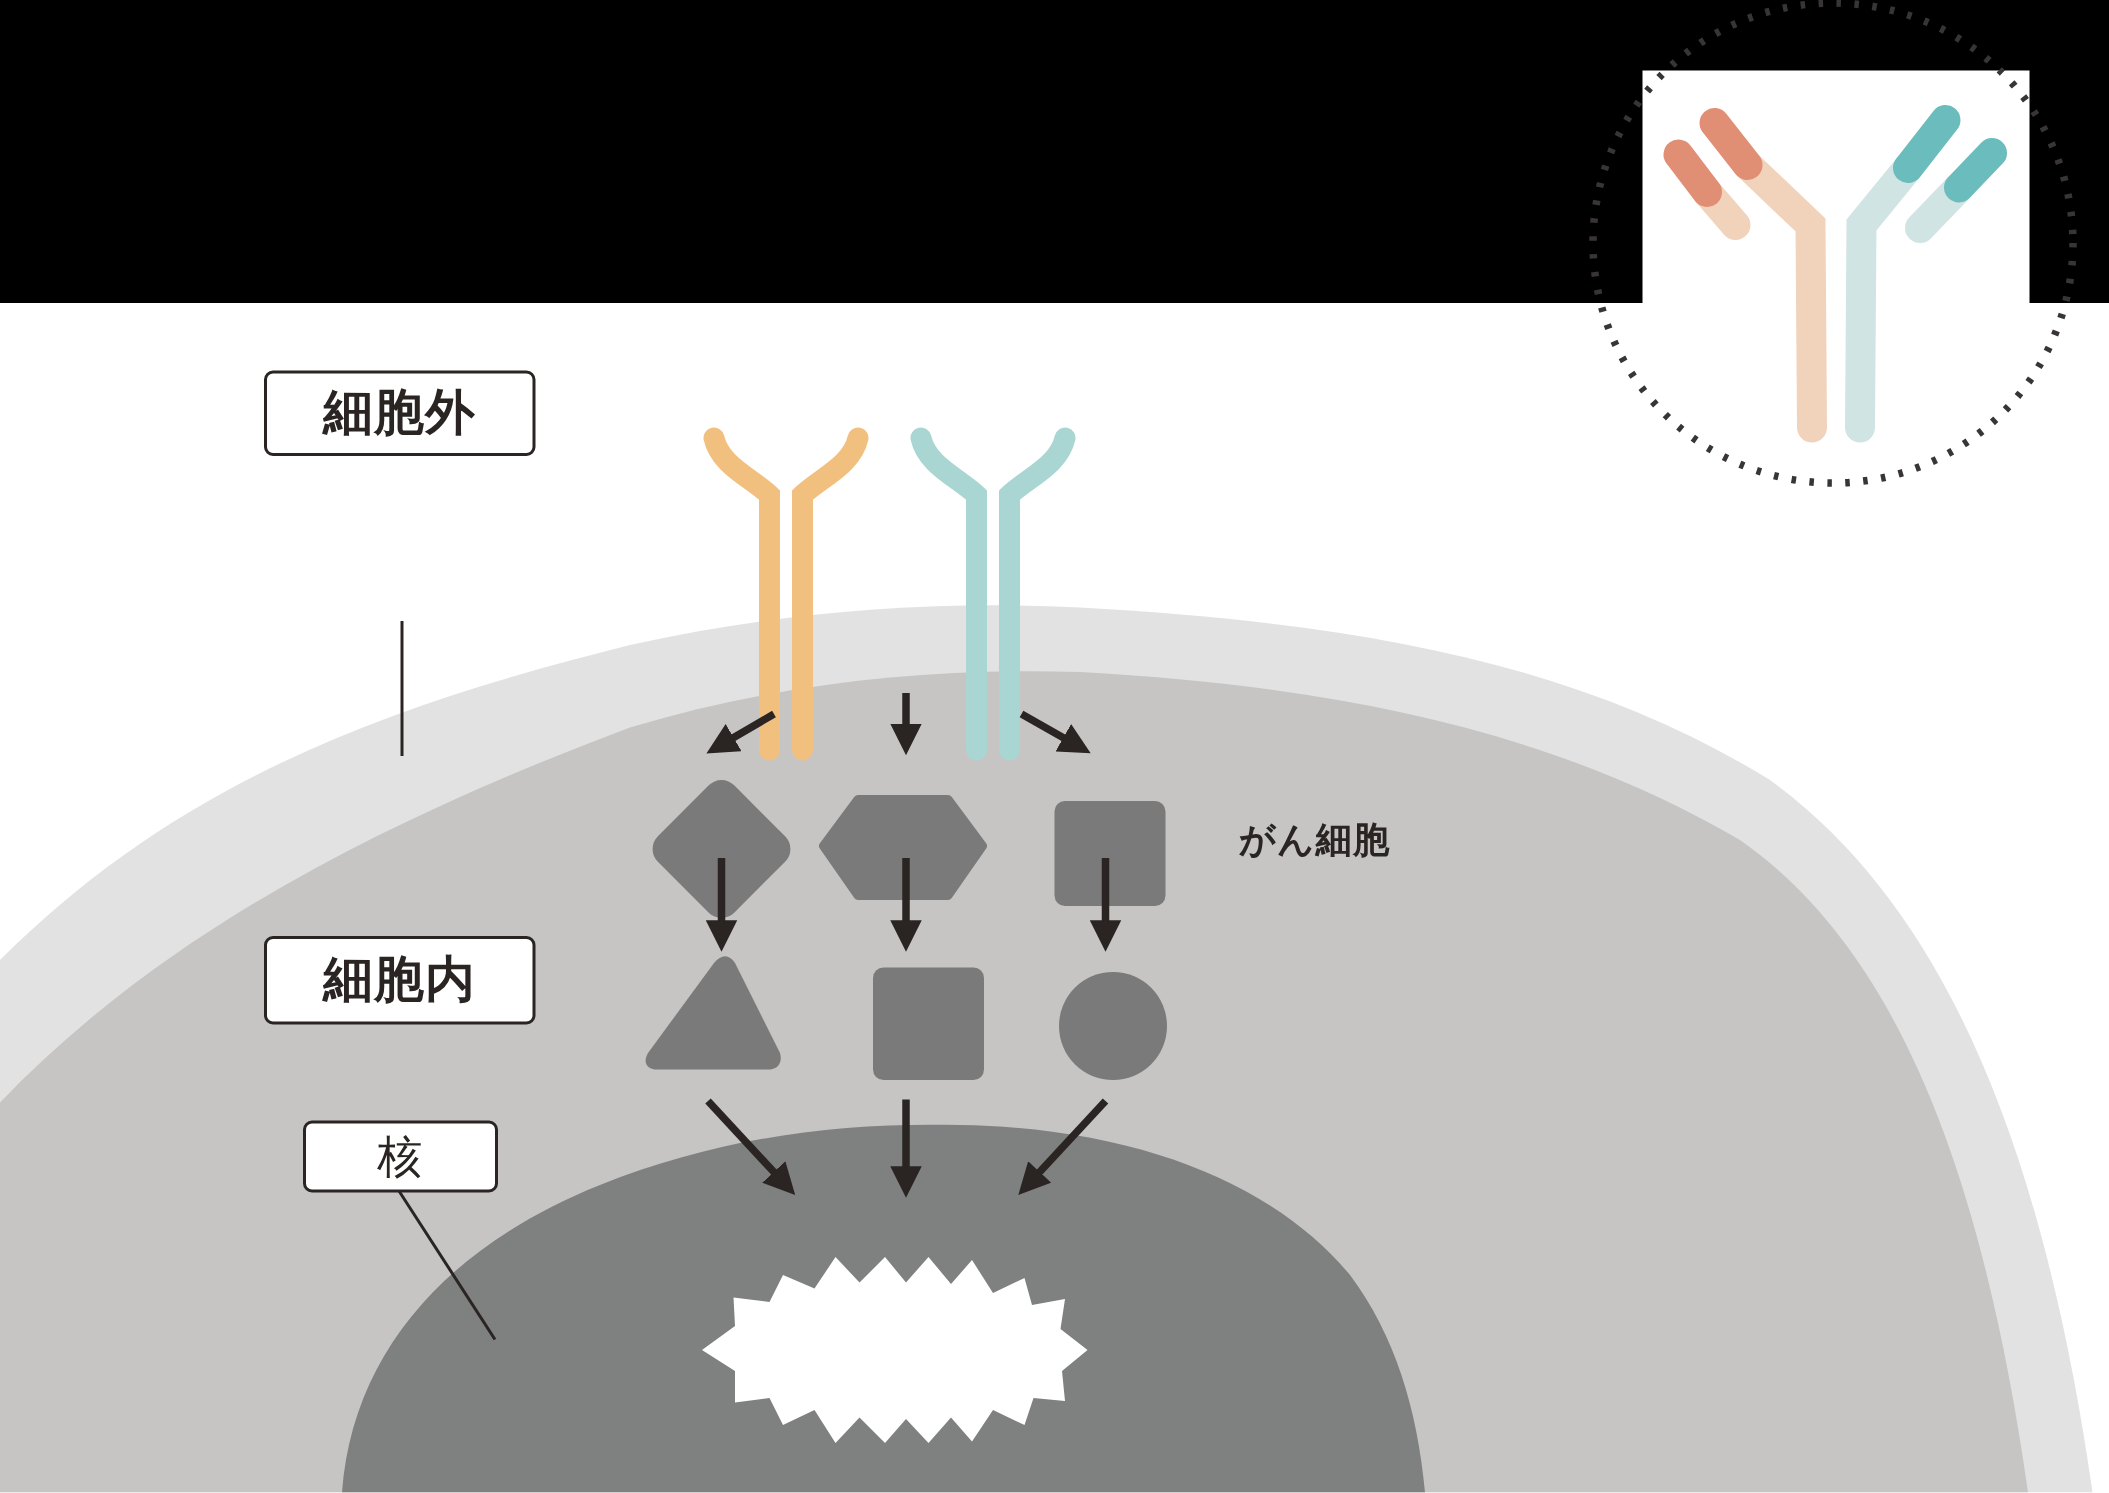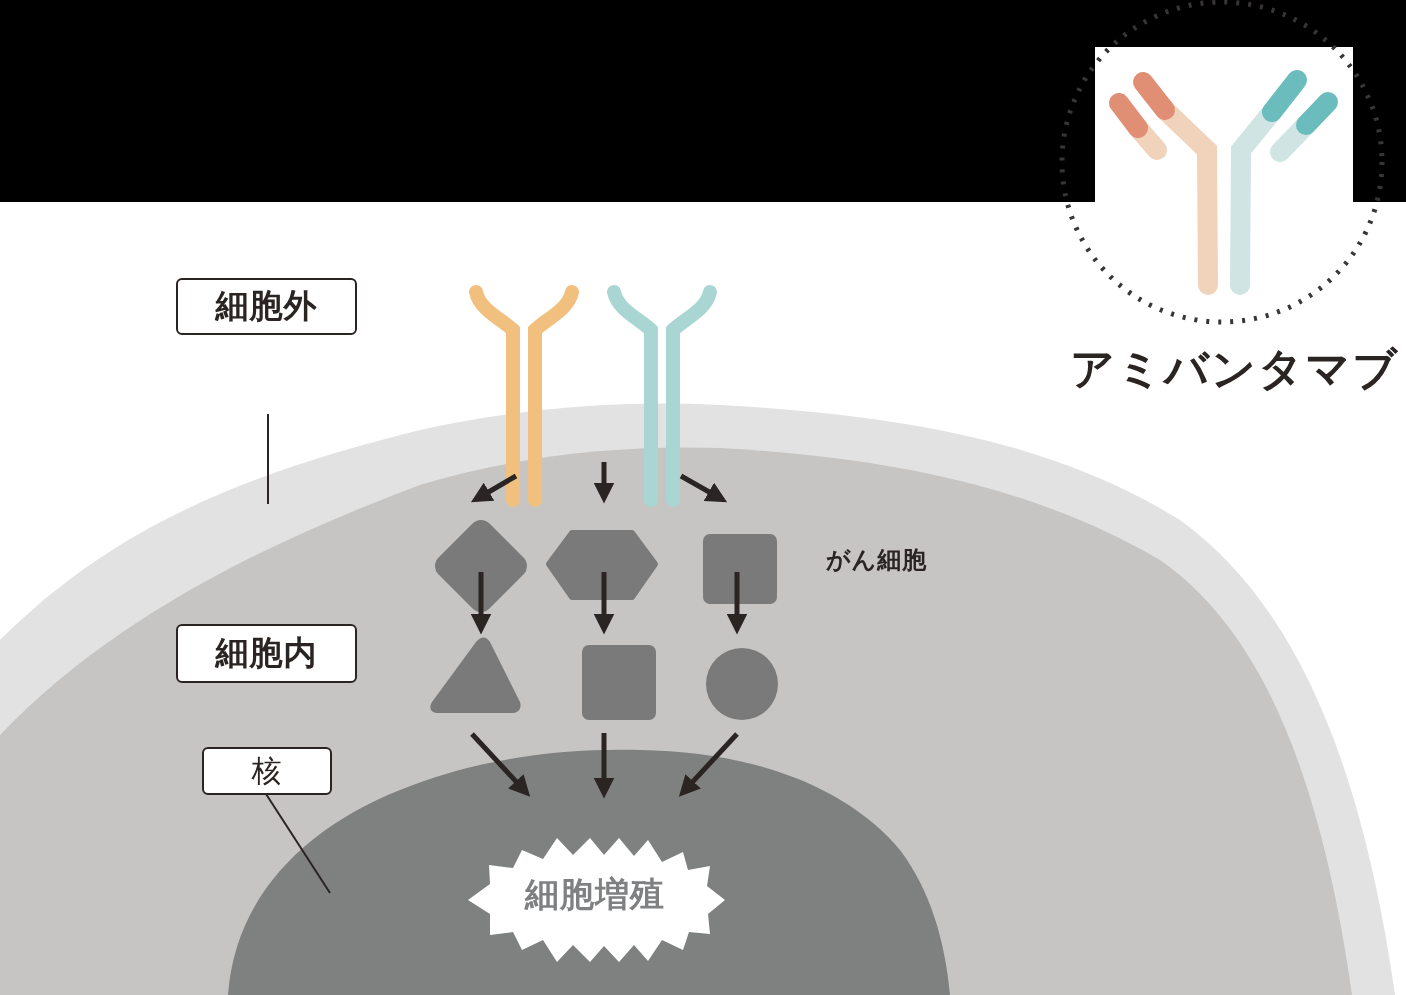--- a/index.html
+++ b/index.html
@@ -96,26 +96,24 @@
       <path d="M1157,150 L1138,128" stroke="#f1d2bb" stroke-width="20"></path>
       <path d="M1138,128 L1119,103" stroke="#e08e74" stroke-width="20"></path>
 
       <path d="M1240,285 L1241,150 L1272,112" stroke="#cfe4e3" stroke-width="20"></path>
       <path d="M1272,112 L1297,80" stroke="#6bbcbc" stroke-width="20"></path>
       <path d="M1280,152 L1306,125" stroke="#cfe4e3" stroke-width="20"></path>
       <path d="M1306,125 L1328,102" stroke="#6bbcbc" stroke-width="20"></path>
     </g>
   </svg>
 
-  <div class="label-box label-bold" style="left:176px; top:247px; width:181px; height:57px;margin-top:31px;">
+  <div class="label-box label-bold" style="left:176px; top:247px; width:181px; height:57px;">
     <span>細胞外</span>
   </div>
   <div class="label-box label-bold" style="left:176px; top:624px; width:181px; height:59px;">
     <span>細胞内</span>
   </div>
   <div class="label-box label-reg" style="left:202px; top:747px; width:130px; height:48px;">
     <span>核</span>
   </div>
 
   <div class="free-text cancer-label">がん細胞</div>
-  <div class="free-text drug-name">アミバンタマブ</div>
-  <div class="burst-text">細胞増殖</div>
 </div>
 
 </body></html>

